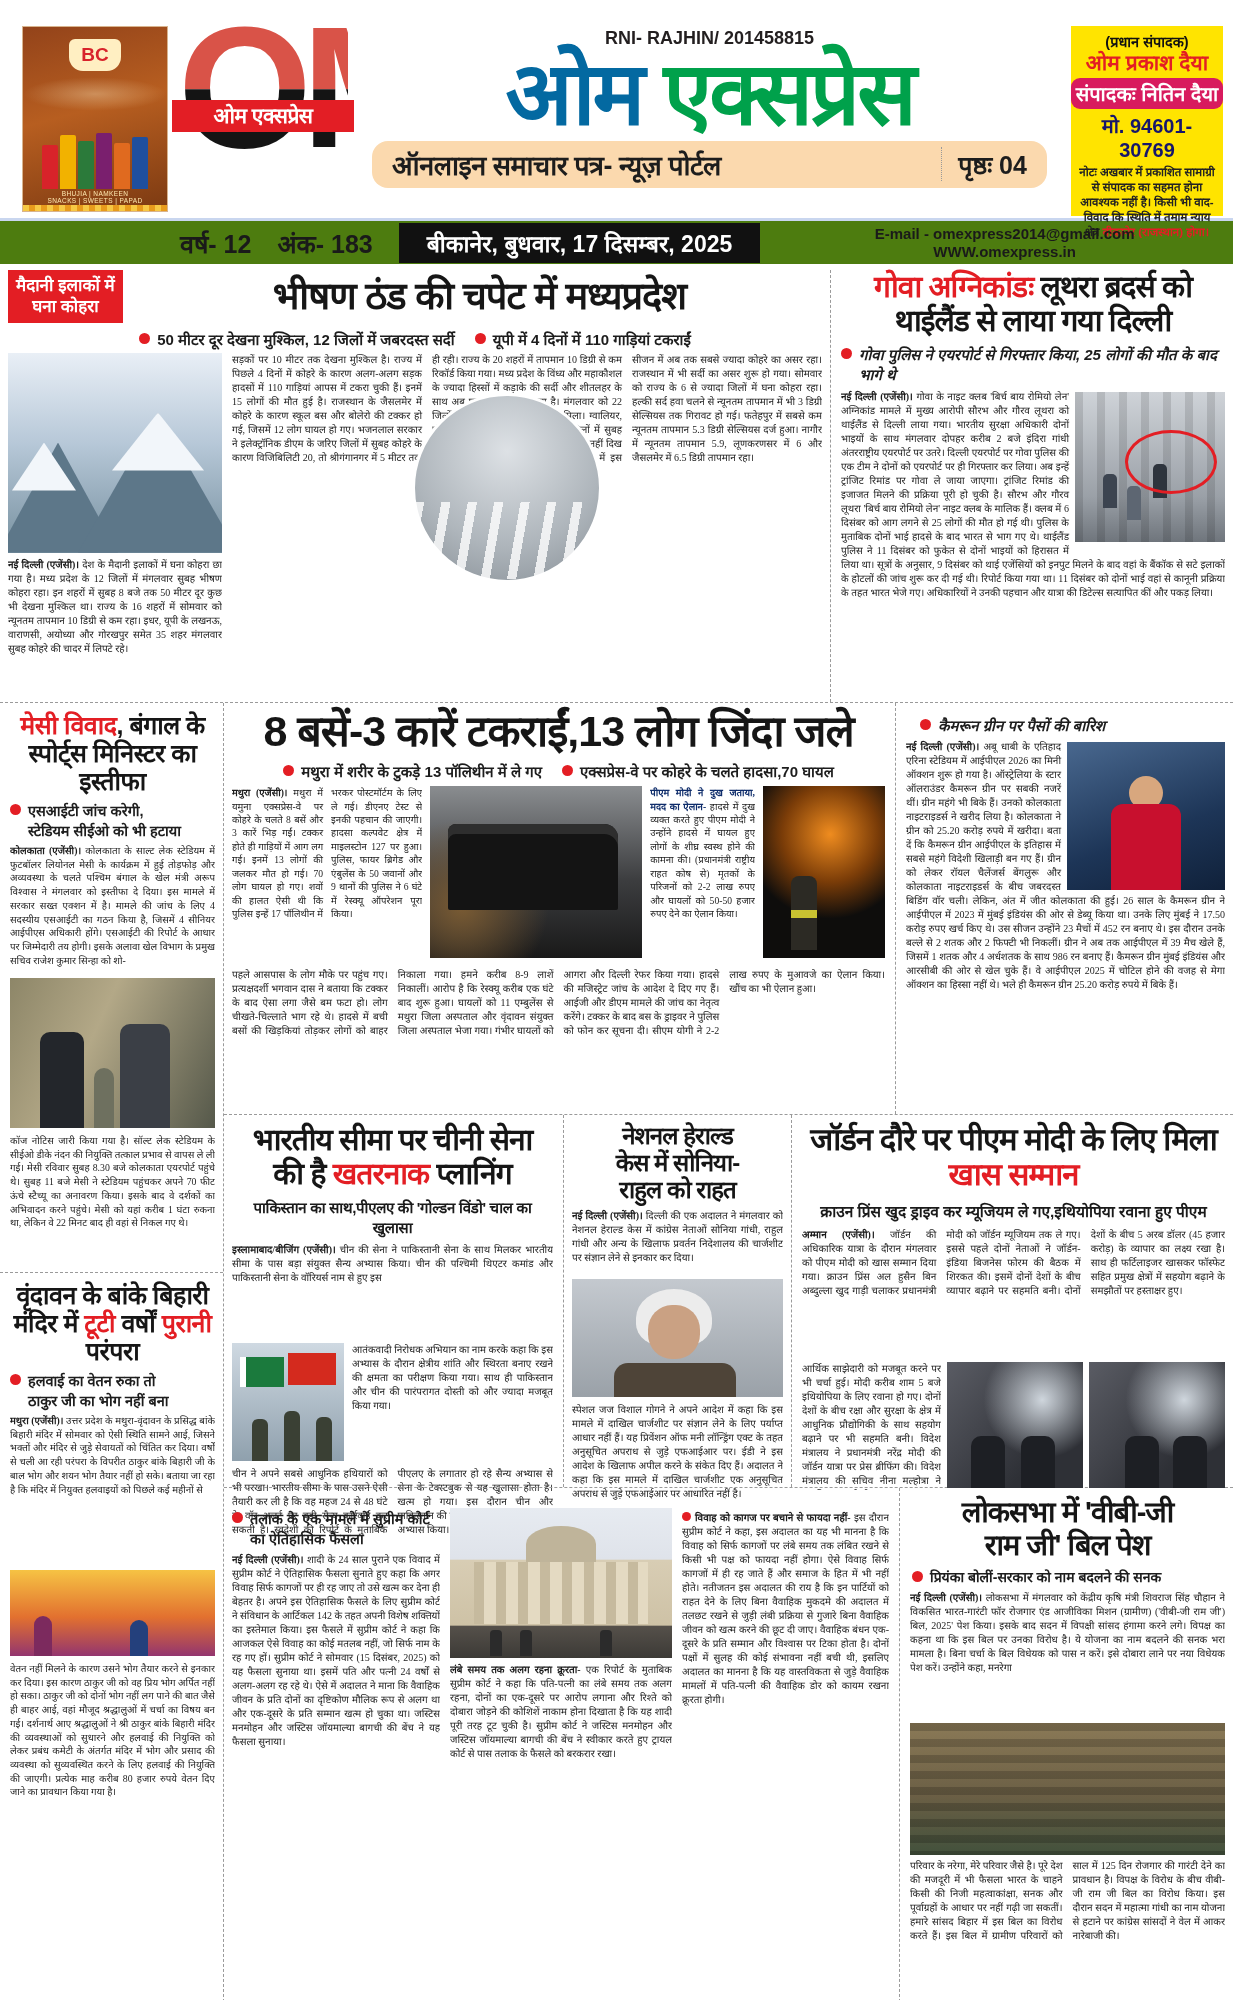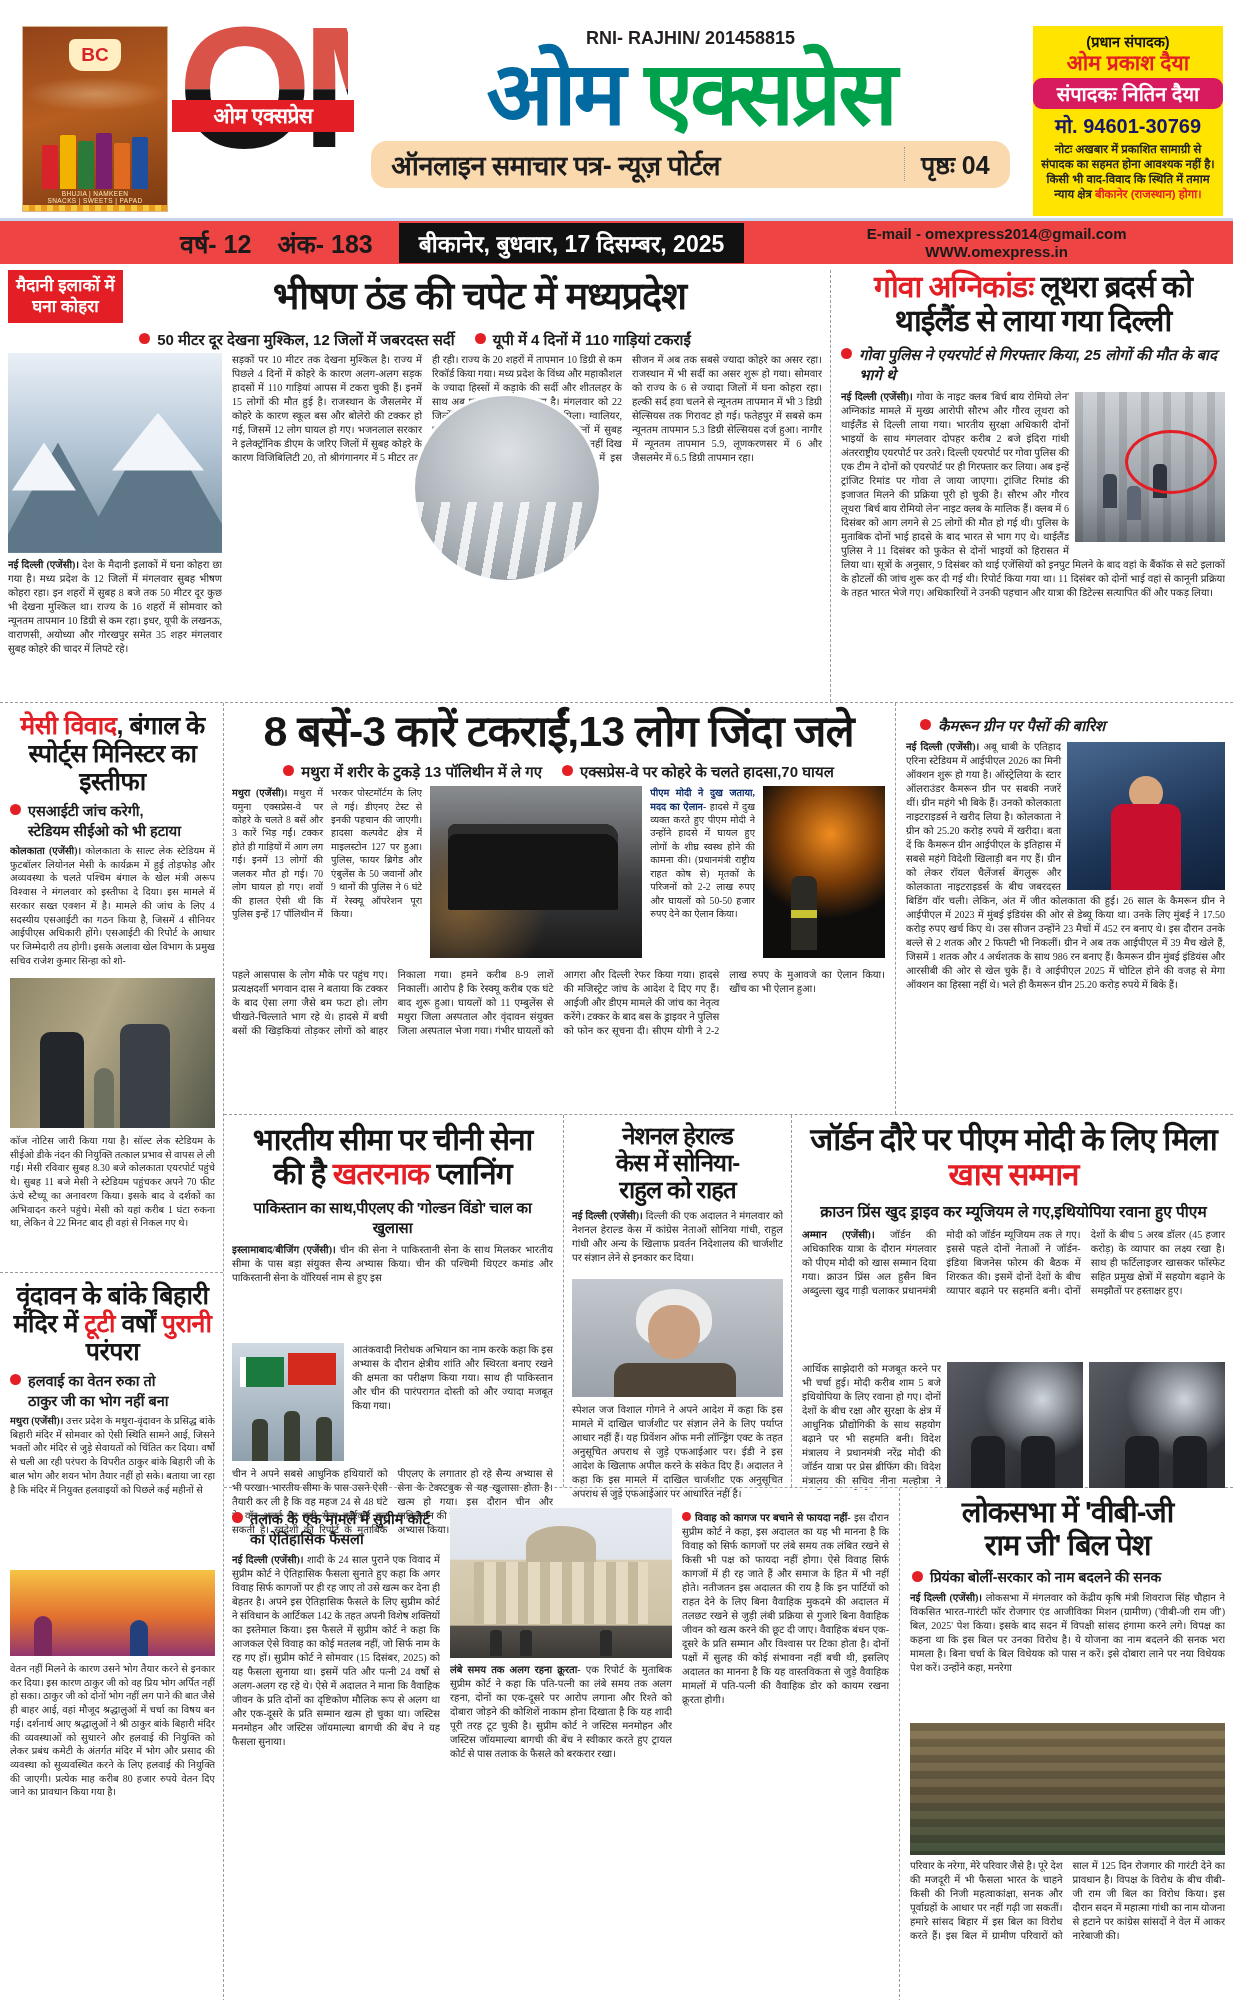--- a/index.html
+++ b/index.html
@@ -36,32 +36,32 @@
   .mast { flex:1; text-align:center; position:relative; }
   .rni { font-weight:bold; font-size:18px; color:#231f20; margin-top:2px; }
   .mast-title { font-weight:bold; font-size:88px; line-height:1.02; letter-spacing:-3px; white-space:nowrap; }
   .mast-orange { color:#0369a1;margin-top:20px; }
   .mast-green  { color:#00a14b; }
   .tag-banner { margin:2px auto 0; background:#fbd9ae; border-radius:16px; width:96%;
         display:flex; align-items:center; padding:5px 20px; }
   .tagline { flex:1; text-align:left; font-weight:bold; font-size:27px; letter-spacing:-0.5px; color:#1d1d1d; }
   .page-no { font-weight:bold; font-size:25px; color:#1d1d1d; border-left:1px dotted #999; padding-left:16px; }
 
-  .editor-box { width:190px; flex:none; background:#ffe400; text-align:center; padding:5px 5px 4px; }
+  .editor-box { width:152px; flex:none; background:#ffe400; text-align:center; padding:5px 5px 4px; }
   .ed-role  { font-weight:bold; font-size:14.5px; color:#111; }
   .ed-chief { font-weight:bold; font-size:21px; color:#e31e24; line-height:1.15; }
   .ed-strip { background:#d81b5e; color:#fff; font-weight:bold; font-size:20px; margin:3px -5px; padding:2px 0;border-radius:9px; }
   .ed-mob   { font-weight:bold; font-size:20px; color:#16166b; margin:2px 0 3px; }
   .ed-note  { font-weight:bold; font-size:11.5px; line-height:1.3; color:#222; }
   .ed-note-red { font-weight:bold; font-size:11.5px; color:#e31e24; }
 
   .datebar { height:46px; margin-top:2px; display:flex; align-items:center; gap:26px;
-        border-top:3px solid #c9d6ef; background:#ef4444; padding:0 10px 0 180px; }
+        border-top:3px solid #c9d6ef; background:#4d7c0f; padding:0 10px 0 180px; }
   .db-year,.db-issue { font-weight:bold; font-size:25px; }
-  .db-date { background:#111; color:#fff; font-weight:bold; font-size:23px; padding:4px 20px; }
+  .db-date { background:#111; color:#fff; font-weight:bold; font-size:23px; padding:4px 28px; }
   .db-mail { text-align:center; font-weight:bold; font-size:15px; line-height:1.15; flex:1; }
 
   
   .hl { font-weight:bold; color:#161616; letter-spacing:-1px; line-height:1.12; }
   .red { color:#e31e24; }
   .bullets { display:flex; justify-content:center; gap:20px; align-items:baseline; }
   .bl { display:flex; gap:7px; align-items:flex-start; font-weight:bold; font-size:15px; color:#1d1d1d; }
   .dot { width:11px; height:11px; border-radius:50%; background:#e31e24; flex:none; margin-top:4px; }
   .body { font-family:"Liberation Serif", serif; font-size:10px; line-height:1.4;
           text-align:justify; color:#1c1c1c; overflow:hidden; }

